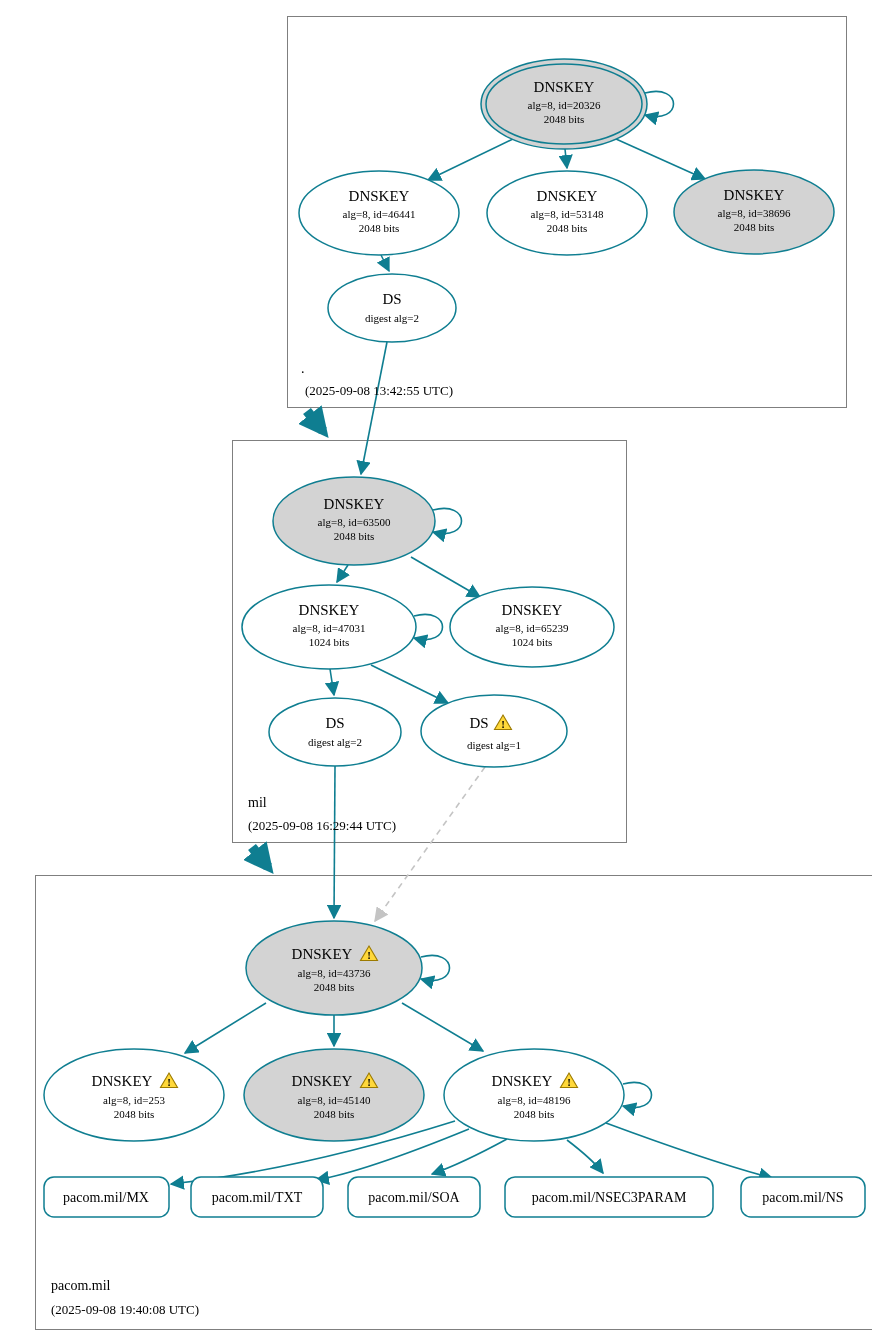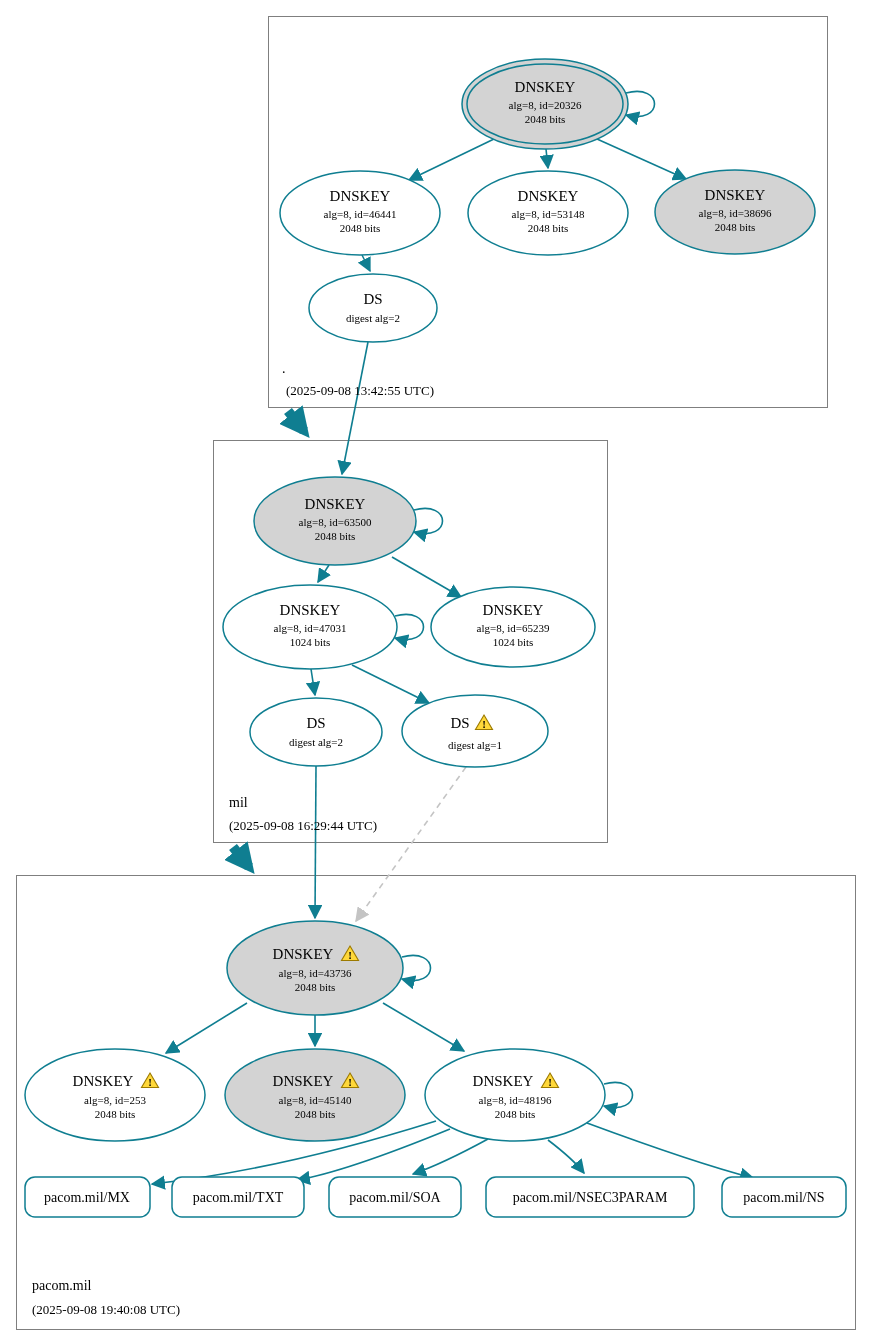--- a/index.html
+++ b/index.html
@@ -1,16 +1,16 @@
 <!DOCTYPE html>
 <html><head>
 <meta charset="utf-8">
 <style>
   html,body{margin:0;padding:0;background:#ffffff;}
-  .canvas{position:relative;width:851px;height:1344px;background:#ffffff;font-family:"Liberation Serif","DejaVu Serif",serif;}
+  .canvas{position:relative;width:851px;height:1344px;background:#ffffff;font-family:"Liberation Serif","DejaVu Serif",serif;padding-left:19px;}
   svg{display:block;}
   svg text{font-family:"Liberation Serif","DejaVu Serif",serif;fill:#000000;}
   .node-title{font-size:15px;}
   .node-detail{font-size:11px;}
   .ds-title{font-size:15px;}
   .record-label{font-size:14px;}
   .zone-label{font-size:14px;}
   .zone-ts{font-size:13px;}
   .edge{stroke:#0f7e91;stroke-width:1.6;fill:none;}
   .edge-dashed{stroke:#c4c4c4;stroke-width:1.6;fill:none;stroke-dasharray:6,5;}

